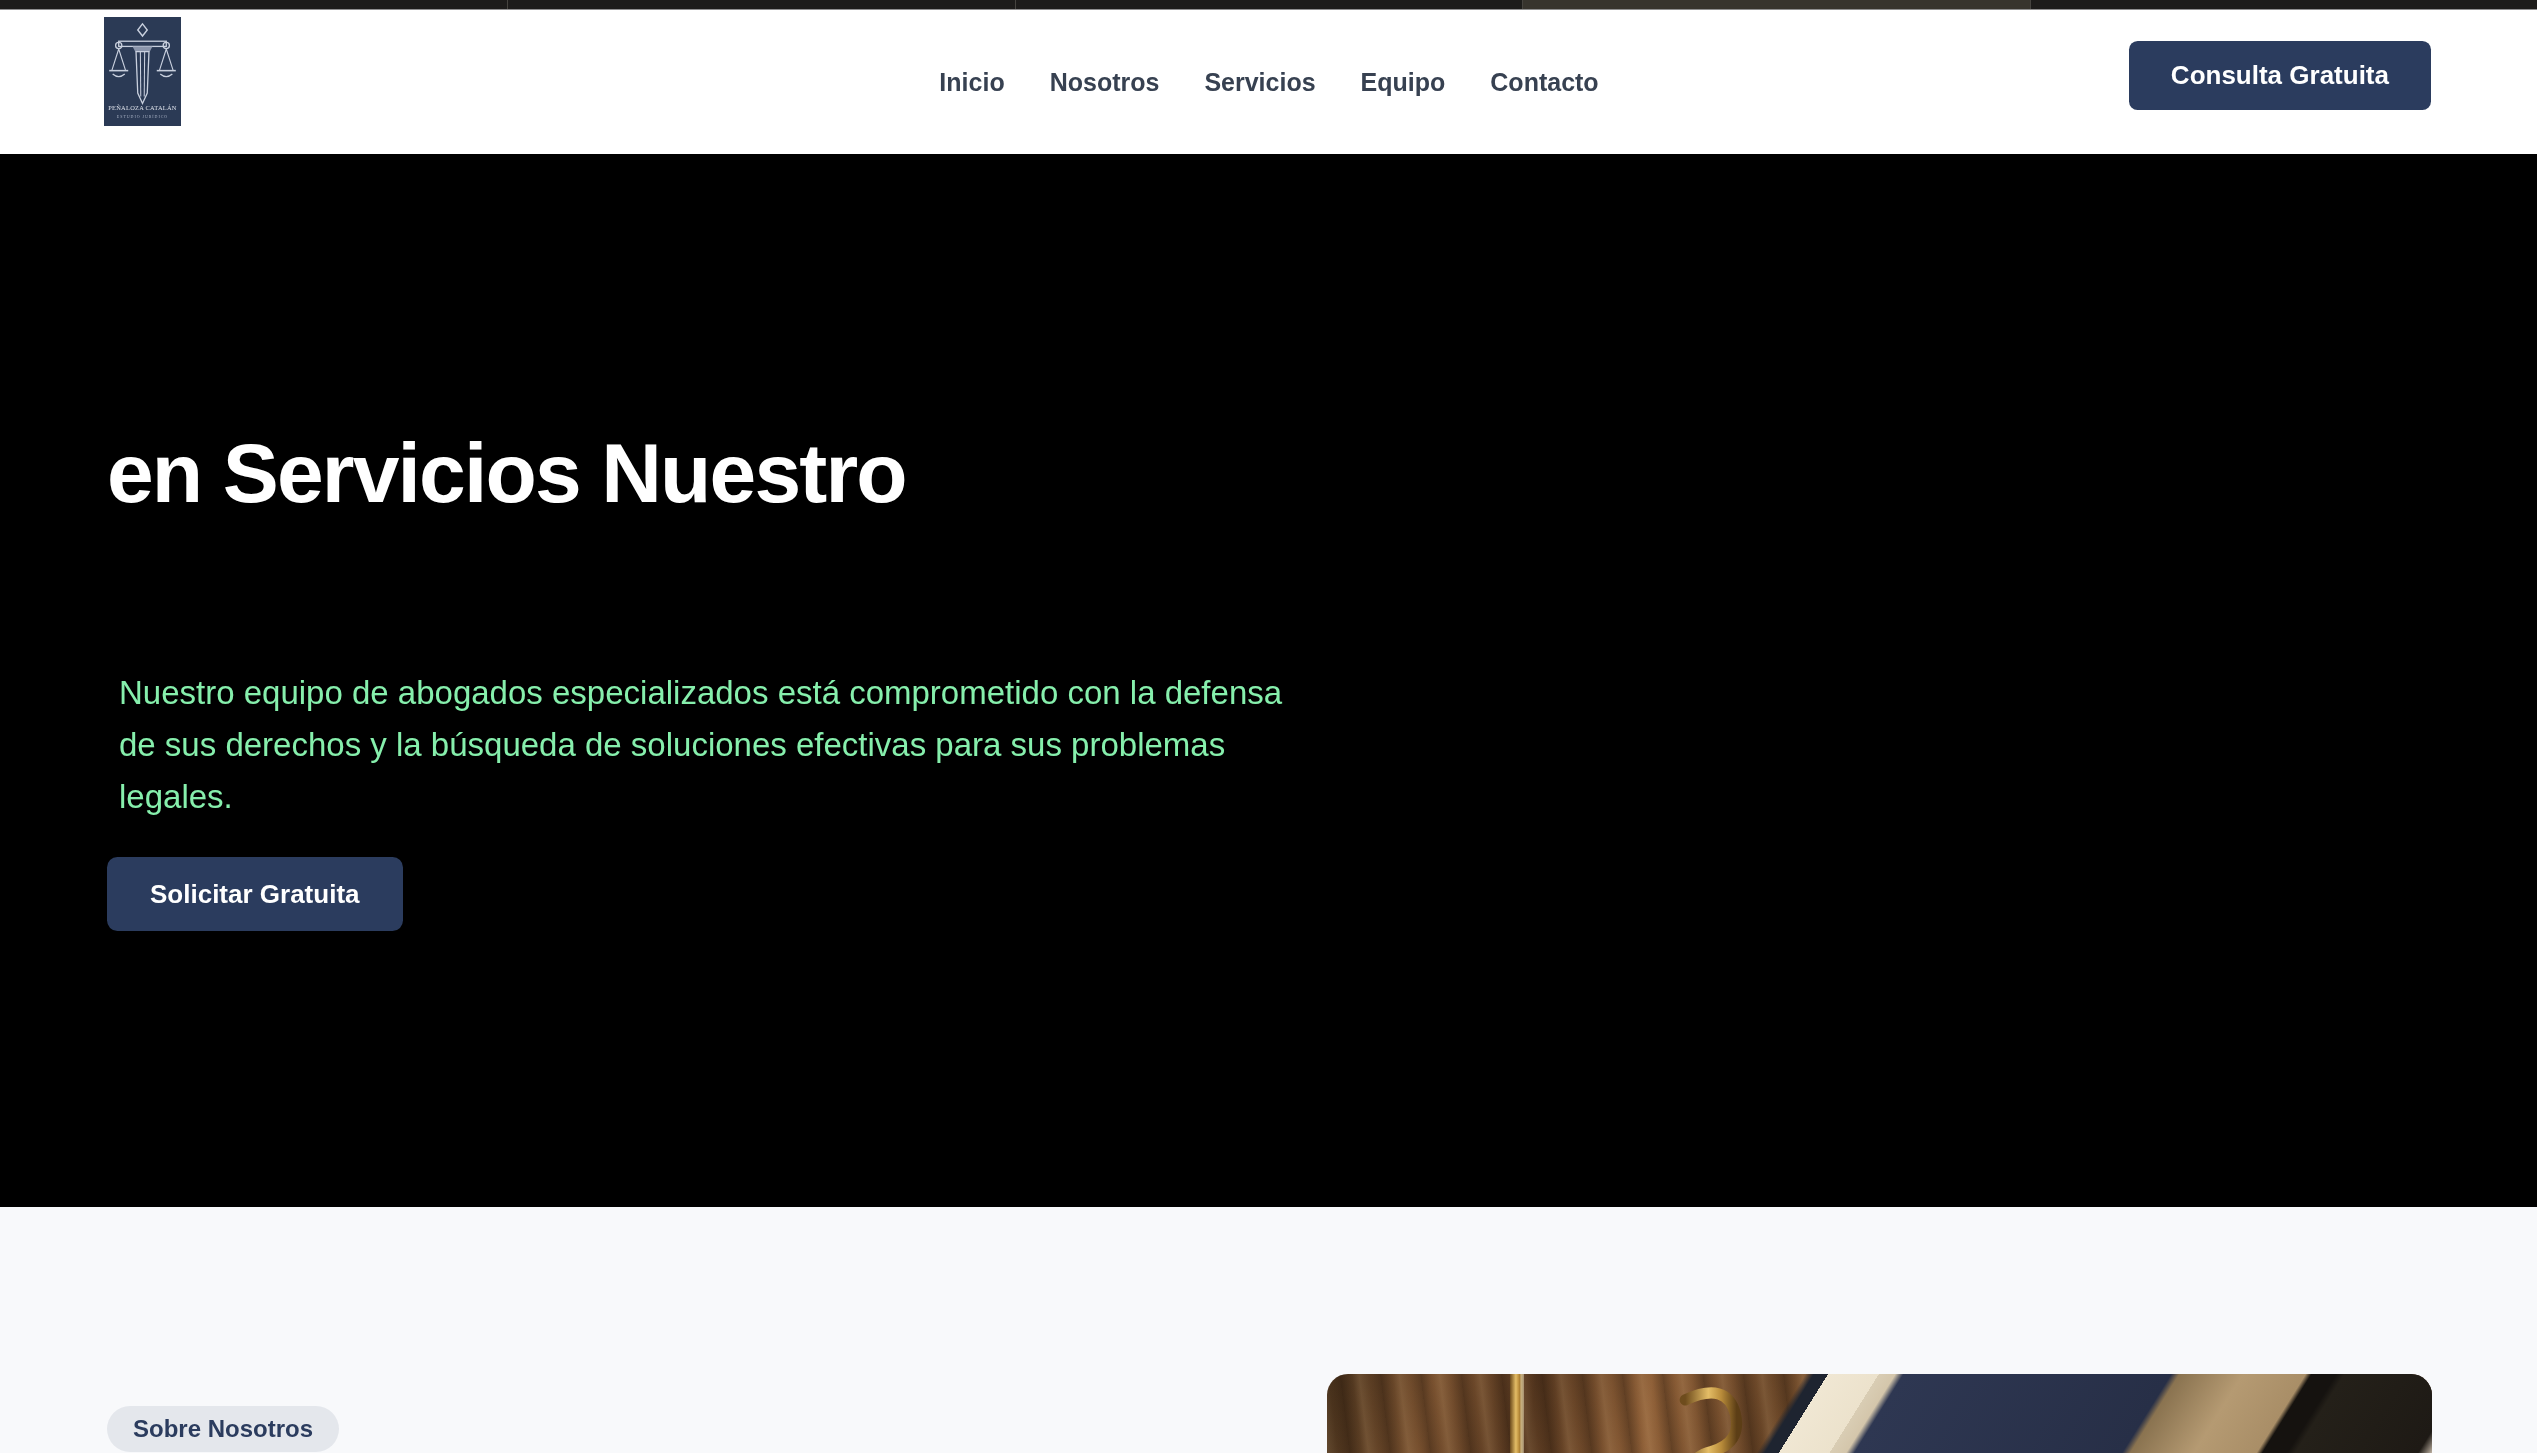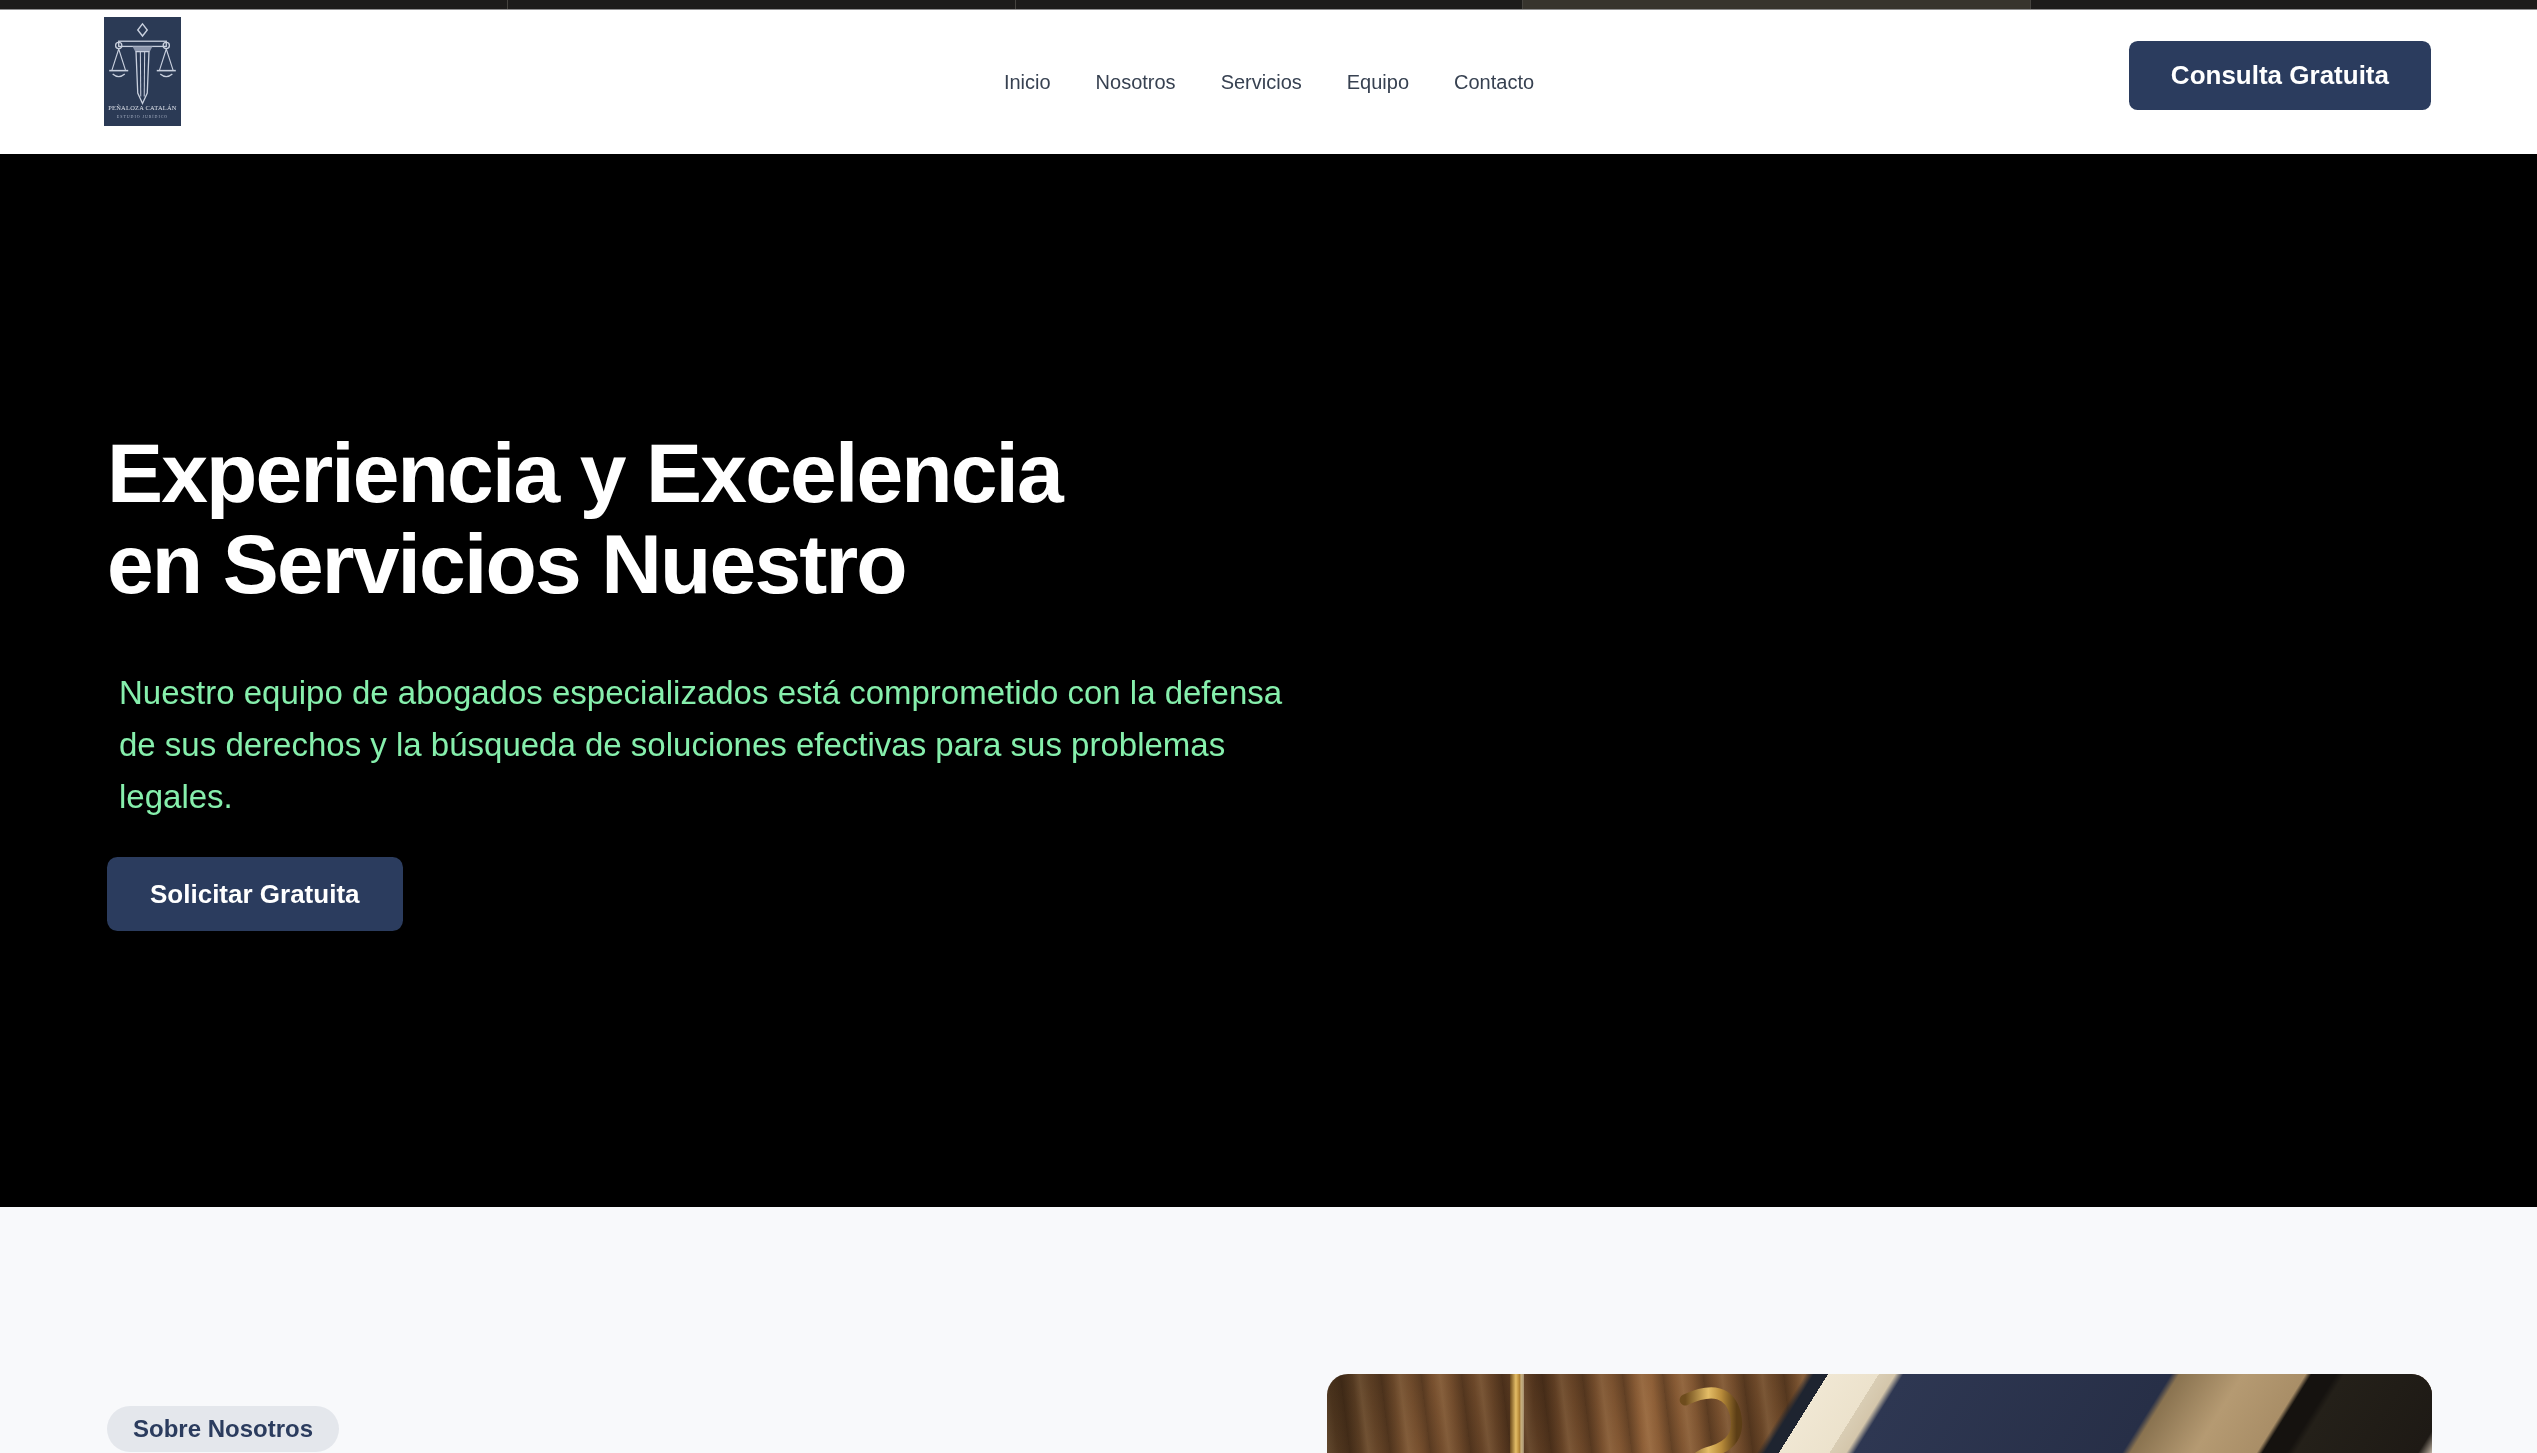--- a/index.html
+++ b/index.html
@@ -30,21 +30,21 @@
     position: absolute; left: 104px; top: 6px; width: 77px; height: 109px;
     background: #2b3a55; cursor: pointer;
   }
   .logo svg { display: block; width: 100%; height: 100%; }
   .main-nav {
     position: absolute; left: 50%; top: 0; height: 142px;
     transform: translateX(-50%);
     display: flex; align-items: center; gap: 45px;
   }
   .main-nav a {
-    font-size: 20px; font-weight: 400; color: #374151;
+    font-size: 25px; font-weight: 700; color: #374151;
     text-decoration: none; white-space: nowrap;
   }
   .btn {
     background: #2b3c5e; color: #ffffff; border: none; cursor: pointer;
     display: inline-flex; align-items: center; justify-content: center;
     font-family: "Liberation Sans", sans-serif; font-weight: 700;
   }
   .header-cta {
     position: absolute; right: 107px; top: 30px;
     height: 69px; padding: 0 42px; border-radius: 8.6px; font-size: 26px;
@@ -161,21 +161,20 @@
     <a href="#">Servicios</a>
     <a href="#">Equipo</a>
     <a href="#">Contacto</a>
   </nav>
 
   <button class="btn header-cta">Consulta Gratuita</button>
 </header>
 
 <section class="hero">
   <h1>
-    <span>Experiencia y Excelencia</span>
     <span>en Servicios Nuestro</span>
   </h1>
   <div class="hero-desc">
     <span>Nuestro equipo de abogados especializados está comprometido con la defensa</span>
     <span>de sus derechos y la búsqueda de soluciones efectivas para sus problemas</span>
     <span>legales.</span>
   </div>
   <button class="btn hero-cta">Solicitar Gratuita</button>
 </section>
 

